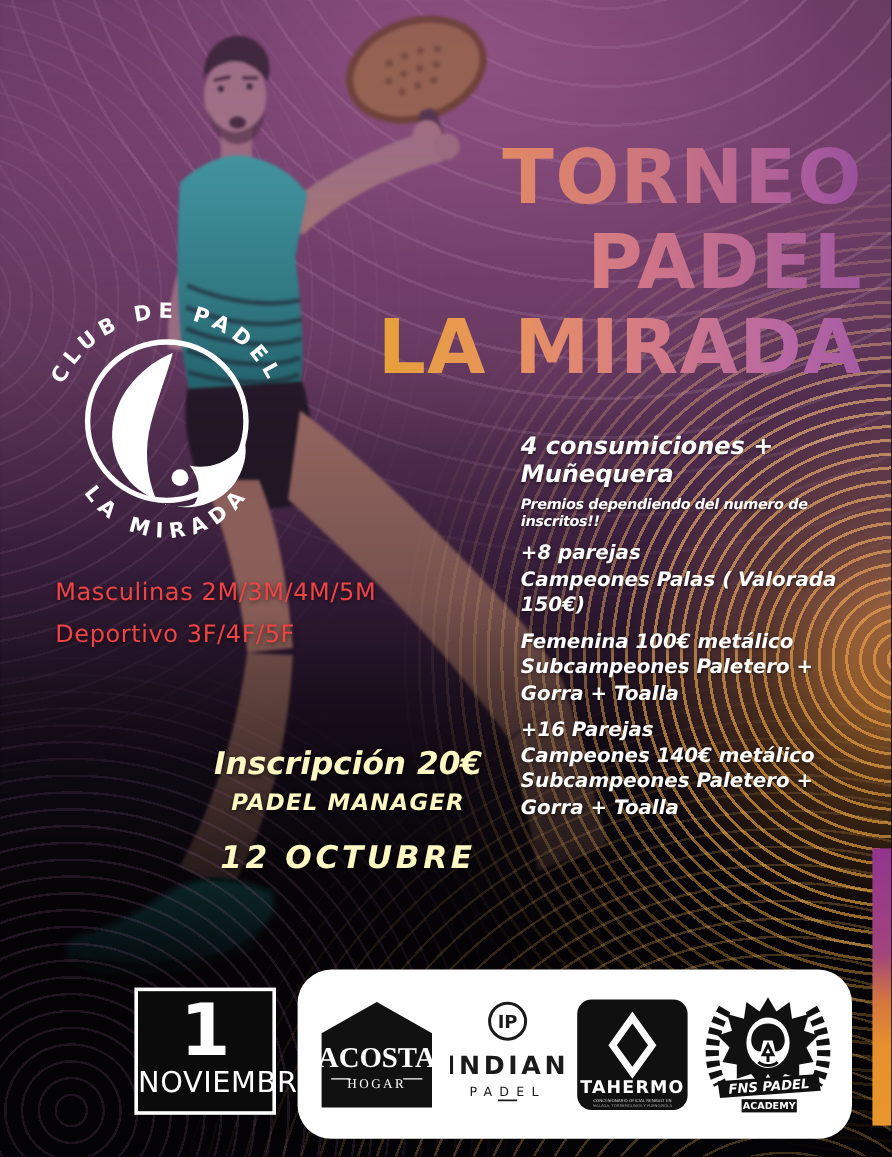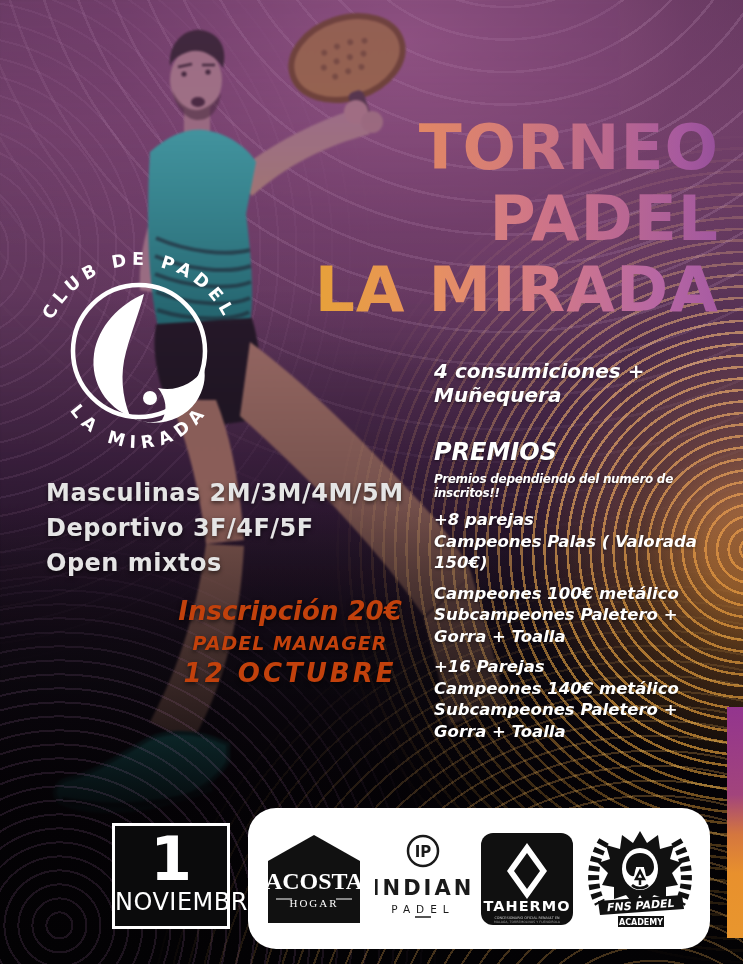--- a/index.html
+++ b/index.html
@@ -58,28 +58,28 @@
   .club-logo{position:absolute;left:26px;top:238px;z-index:6;}
   
   .rcol{position:absolute;left:434px;top:338px;width:300px;color:#fff;z-index:6;
     font-style:italic;font-weight:700;text-shadow:0 1px 3px rgba(0,0,0,.55);}
   .welcome-h{font-size:22px;letter-spacing:.5px;}
   .welcome-d{font-size:20px;margin-top:21px;}
   .premios-h{font-size:24px;margin-top:31px;}
   .premios-n{font-size:12px;margin-top:6px;letter-spacing:-.3px;}
   .tier{margin-top:9px;font-size:16.5px;line-height:21.5px;}
   
-  .categories{position:absolute;left:46px;top:476px;color:#e5e5e5;z-index:6;
-    font-weight:700;font-size:24px;line-height:35px;letter-spacing:.5px;
+  .categories{position:absolute;left:46px;top:476px;color:#ef4444;z-index:6;
+    font-weight:400;font-size:20px;line-height:35px;letter-spacing:.5px;
     text-shadow:0 2px 4px rgba(0,0,0,.6);}
-  .inscription{position:absolute;left:150px;top:596px;width:280px;text-align:center;color:#c2410c;z-index:6;
+  .inscription{position:absolute;left:150px;top:622px;width:280px;text-align:center;color:#fef9c3;z-index:6;
     font-style:italic;font-weight:800;text-shadow:0 2px 4px rgba(0,0,0,.6);}
   .insc-fee{font-size:26px;}
   .insc-platform{font-size:19px;margin-top:6px;letter-spacing:1px;font-style:italic;}
-  .insc-date{font-size:26px;margin-top:4px;letter-spacing:3px;}
+  .insc-date{font-size:26px;margin-top:20px;letter-spacing:3px;}
   
   .date-box{position:absolute;left:112px;top:823px;width:112px;height:100px;z-index:7;
     background:#0b0b0c;border:3px solid #fff;color:#fff;text-align:center;}
   .date-day{font-size:60px;font-weight:600;line-height:62px;margin-top:2px;}
   .date-month{font-size:24px;letter-spacing:.5px;margin-top:-2px;}
   .sponsor-card{position:absolute;left:248px;top:808px;width:462px;height:141px;z-index:7;
     background:#fff;border-radius:28px;display:flex;align-items:center;justify-content:space-evenly;padding:0 6px;box-sizing:border-box;}
   .side-bar{position:absolute;left:727px;top:707px;width:16px;height:231px;z-index:5;
     background:linear-gradient(180deg,#93358e 0%,#a2447c 38%,#d4763f 55%,#e8902d 72%,#e8962e 100%);}
 </style>
@@ -196,42 +196,40 @@
       <textPath href="#arcTop" startOffset="50%" text-anchor="middle">CLUB DE PADEL</textPath>
     </text>
     <text font-size="17.5" font-weight="bold" fill="#fff" letter-spacing="6" font-family="DejaVu Sans, sans-serif">
       <textPath href="#arcBot" startOffset="50%" text-anchor="middle">LA MIRADA</textPath>
     </text>
   </svg>
 
   <div class="rcol">
     <div class="welcome-d">4 consumiciones + Muñequera</div>
 
-    <div class="premios-h">PREMIOS</div>
     <div class="premios-n">Premios dependiendo del numero de inscritos!!</div>
 
     <div class="tier">
       <div>+8 parejas</div>
       <div>Campeones Palas ( Valorada 150€)</div>
     </div>
     <div class="tier">
-      <div>Campeones 100€ metálico</div>
+      <div>Femenina 100€ metálico</div>
       <div>Subcampeones Paletero + Gorra + Toalla</div>
     </div>
     <div class="tier">
       <div>+16 Parejas</div>
       <div>Campeones 140€ metálico</div>
       <div>Subcampeones Paletero + Gorra + Toalla</div>
     </div>
   </div>
 
   <div class="categories">
     <div>Masculinas 2M/3M/4M/5M</div>
     <div>Deportivo 3F/4F/5F</div>
-    <div>Open mixtos</div>
   </div>
 
   <div class="inscription">
     <div class="insc-fee">Inscripción 20€</div>
     <div class="insc-platform">PADEL MANAGER</div>
     <div class="insc-date">12 OCTUBRE</div>
   </div>
 
   <div class="date-box">
     <div class="date-day">1</div>

